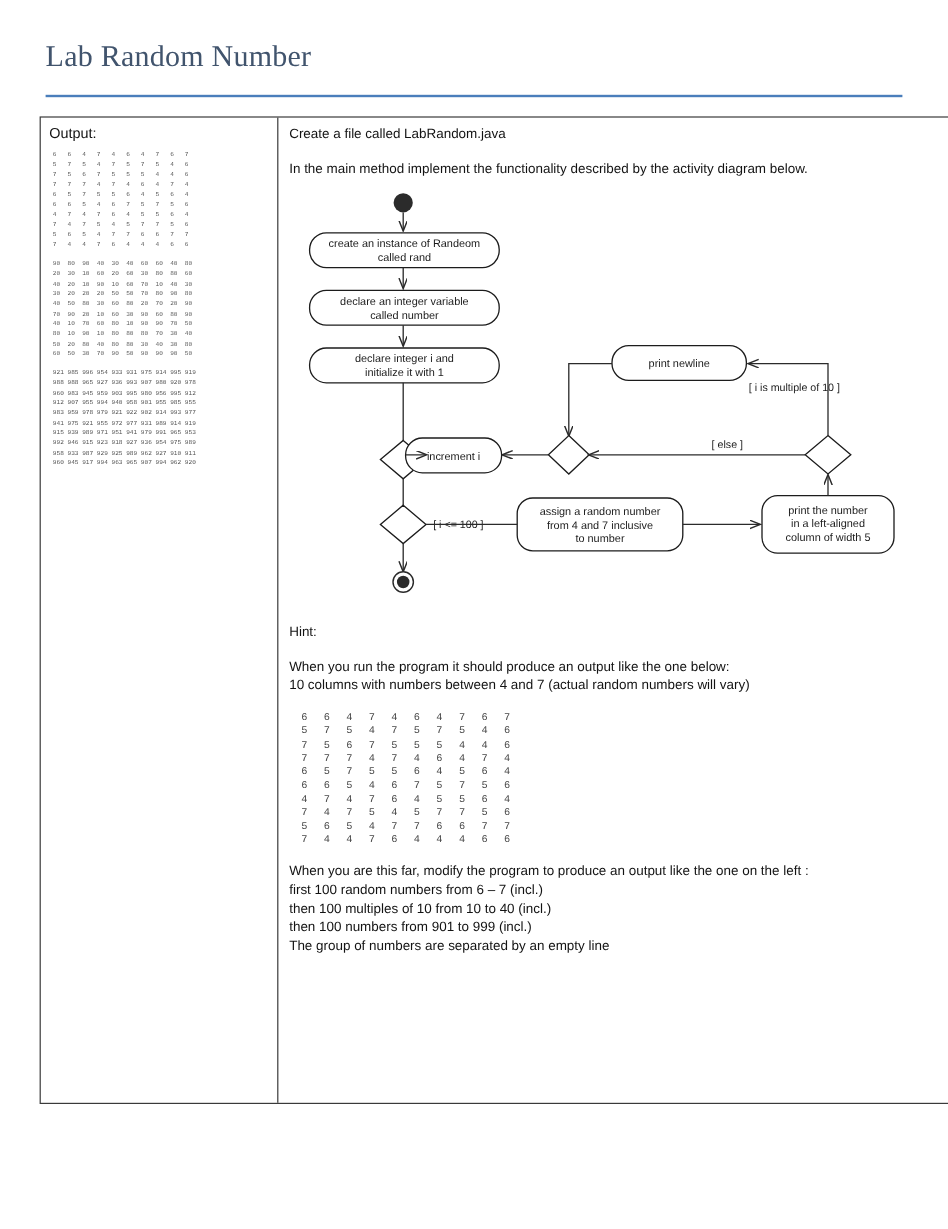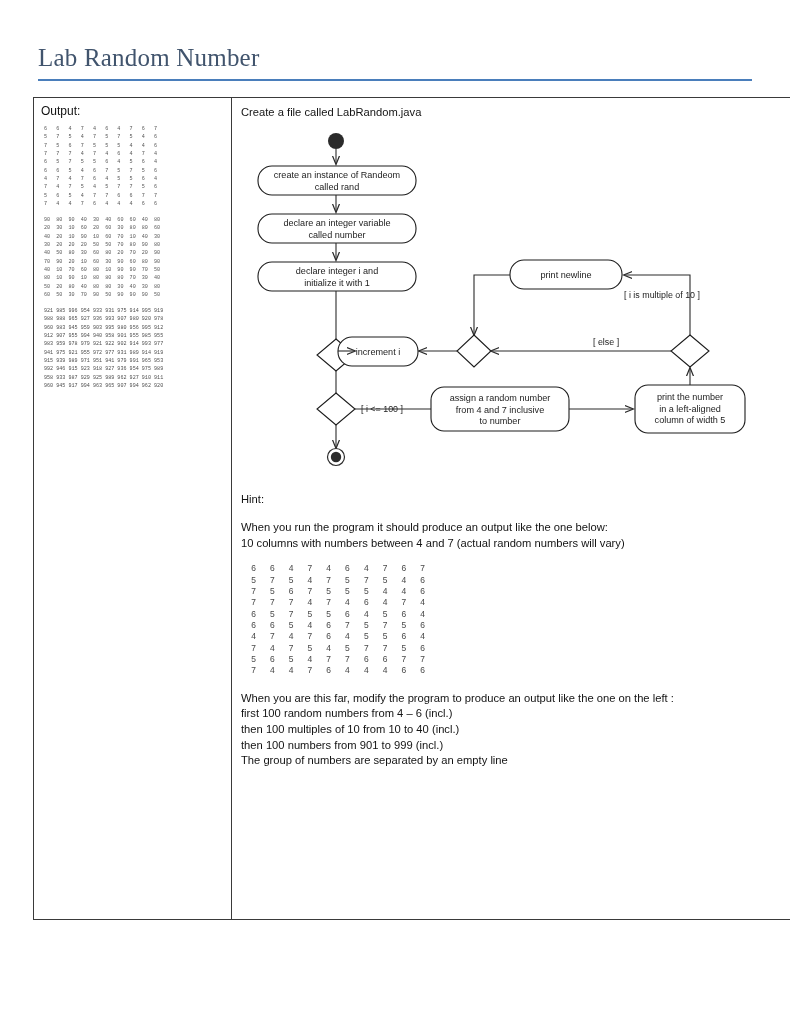--- a/index.html
+++ b/index.html
@@ -13,21 +13,21 @@
     position: relative;
     font-family: "Liberation Sans", sans-serif;
     color: #1a1a1a;
     overflow: hidden;
   }
 
   
   #page-title {
     position: absolute;
     left: 38px;
-    top: 44px;
+    top: 34px;
     font-family: "Liberation Serif", serif;
     font-size: 25px;
     color: #41546d;
     letter-spacing: 0.2px;
     white-space: nowrap;
   }
   #title-rule {
     position: absolute;
     left: 38px;
     top: 79px;
@@ -180,20 +180,21 @@
 915 939 989 971 951 941 979 991 965 953
 992 946 915 923 918 927 936 954 975 989
 958 933 987 929 925 989 962 927 910 911
 960 945 917 994 963 965 907 994 962 920</pre>
   </div>
 
   <div id="col-right">
 
     <div class="rt">Create a file called LabRandom.java</div>
 
+    <div class="rt gap-top">In the main method implement the functionality described by the activity diagram below.</div>
 
     <div id="diagram">
       <svg width="510" height="365" viewBox="0 0 510 365" xmlns="http://www.w3.org/2000/svg">
         <defs>
           <marker id="ah" markerWidth="9" markerHeight="9" refX="7.5" refY="3.2" orient="auto">
             <path d="M0,0 L8,3.2 L0,6.4" fill="none" stroke="#2b2b2b" stroke-width="1.1"></path>
           </marker>
         </defs>
 
         <circle cx="95" cy="14" r="8" fill="#2b2b2b"></circle>
@@ -278,19 +279,19 @@
 7  5  6  7  5  5  5  4  4  6
 7  7  7  4  7  4  6  4  7  4
 6  5  7  5  5  6  4  5  6  4
 6  6  5  4  6  7  5  7  5  6
 4  7  4  7  6  4  5  5  6  4
 7  4  7  5  4  5  7  7  5  6
 5  6  5  4  7  7  6  6  7  7
 7  4  4  7  6  4  4  4  6  6</pre>
 
     <div class="rt gap-top">When you are this far, modify the program to produce an output like the one on the left :</div>
-    <div class="rt">first 100 random numbers from 4 – 6 (incl.)</div>
+    <div class="rt">first 100 random numbers from 6 – 7 (incl.)</div>
     <div class="rt">then 100 multiples of 10 from 10 to 40 (incl.)</div>
     <div class="rt">then 100 numbers from 901 to 999 (incl.)</div>
     <div class="rt">The group of numbers are separated by an  empty line</div>
 
   </div>
 </div>
 
 </body></html>

